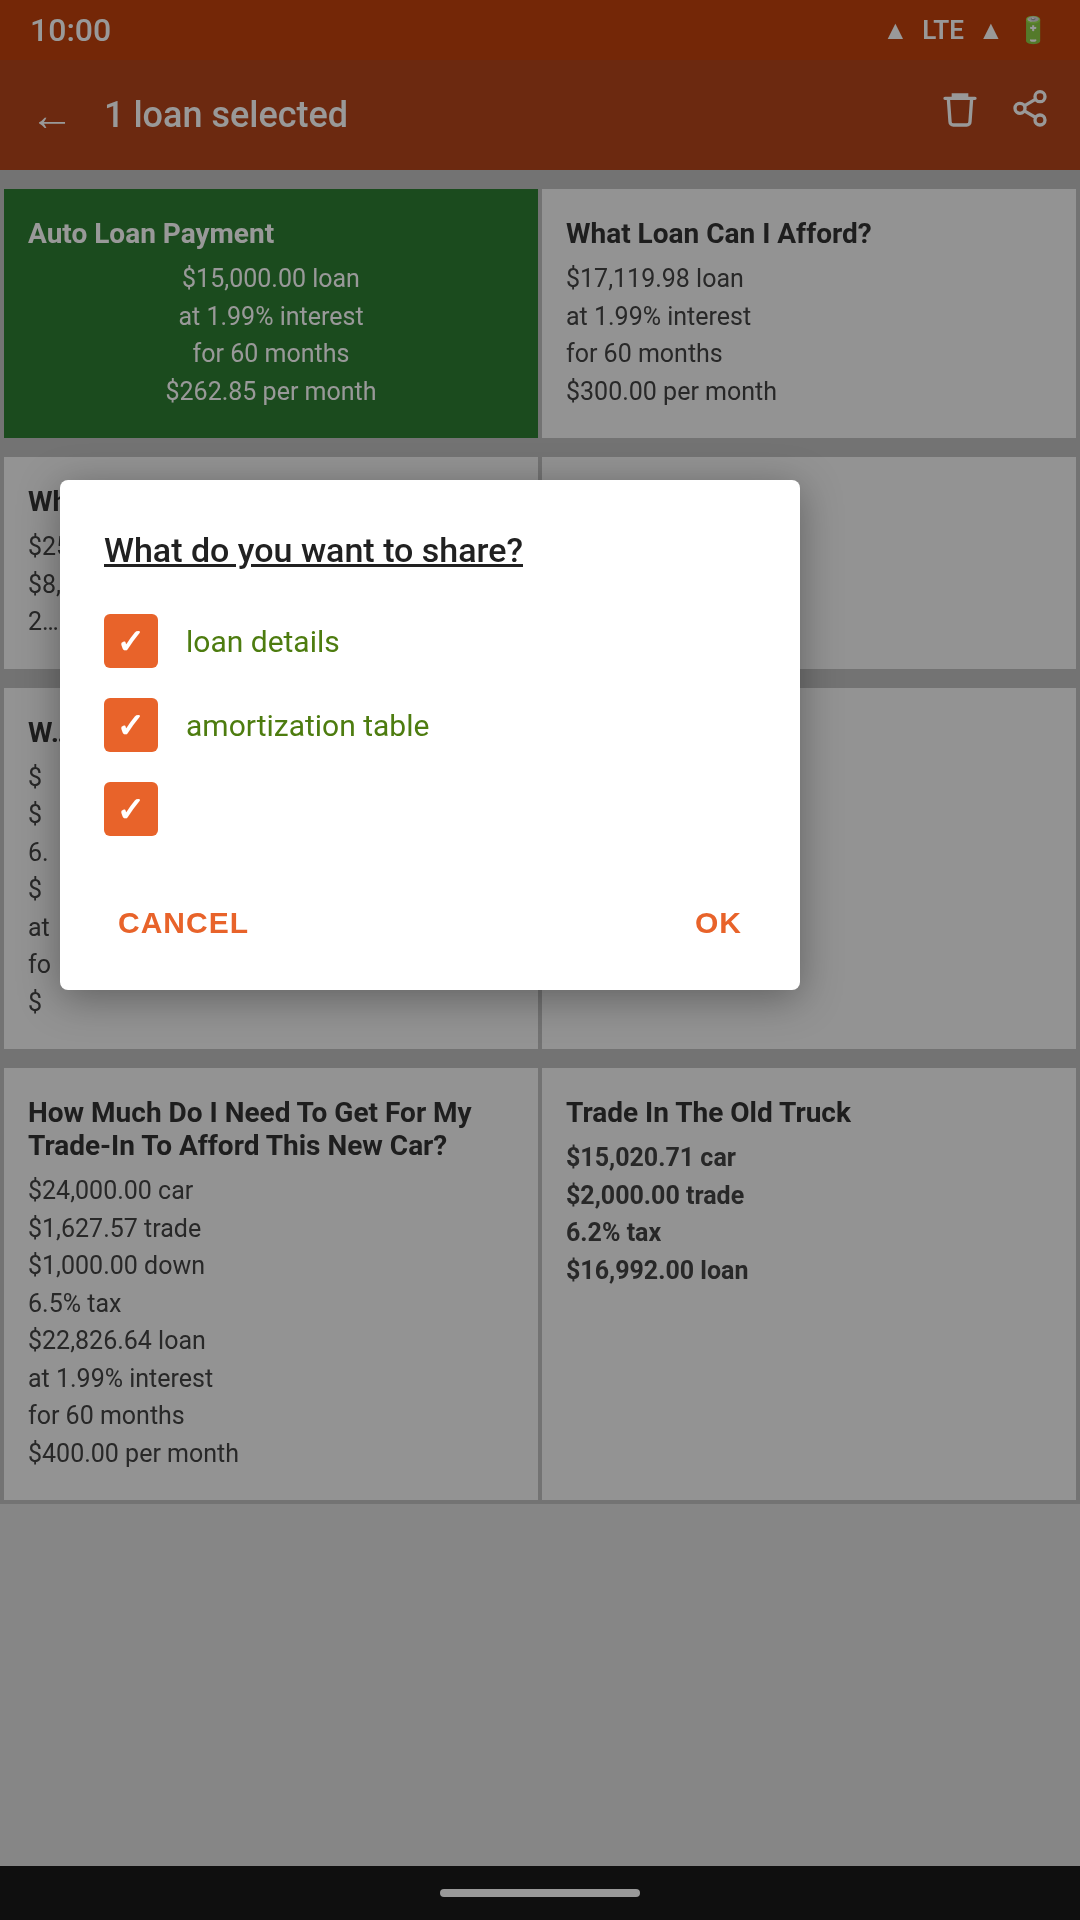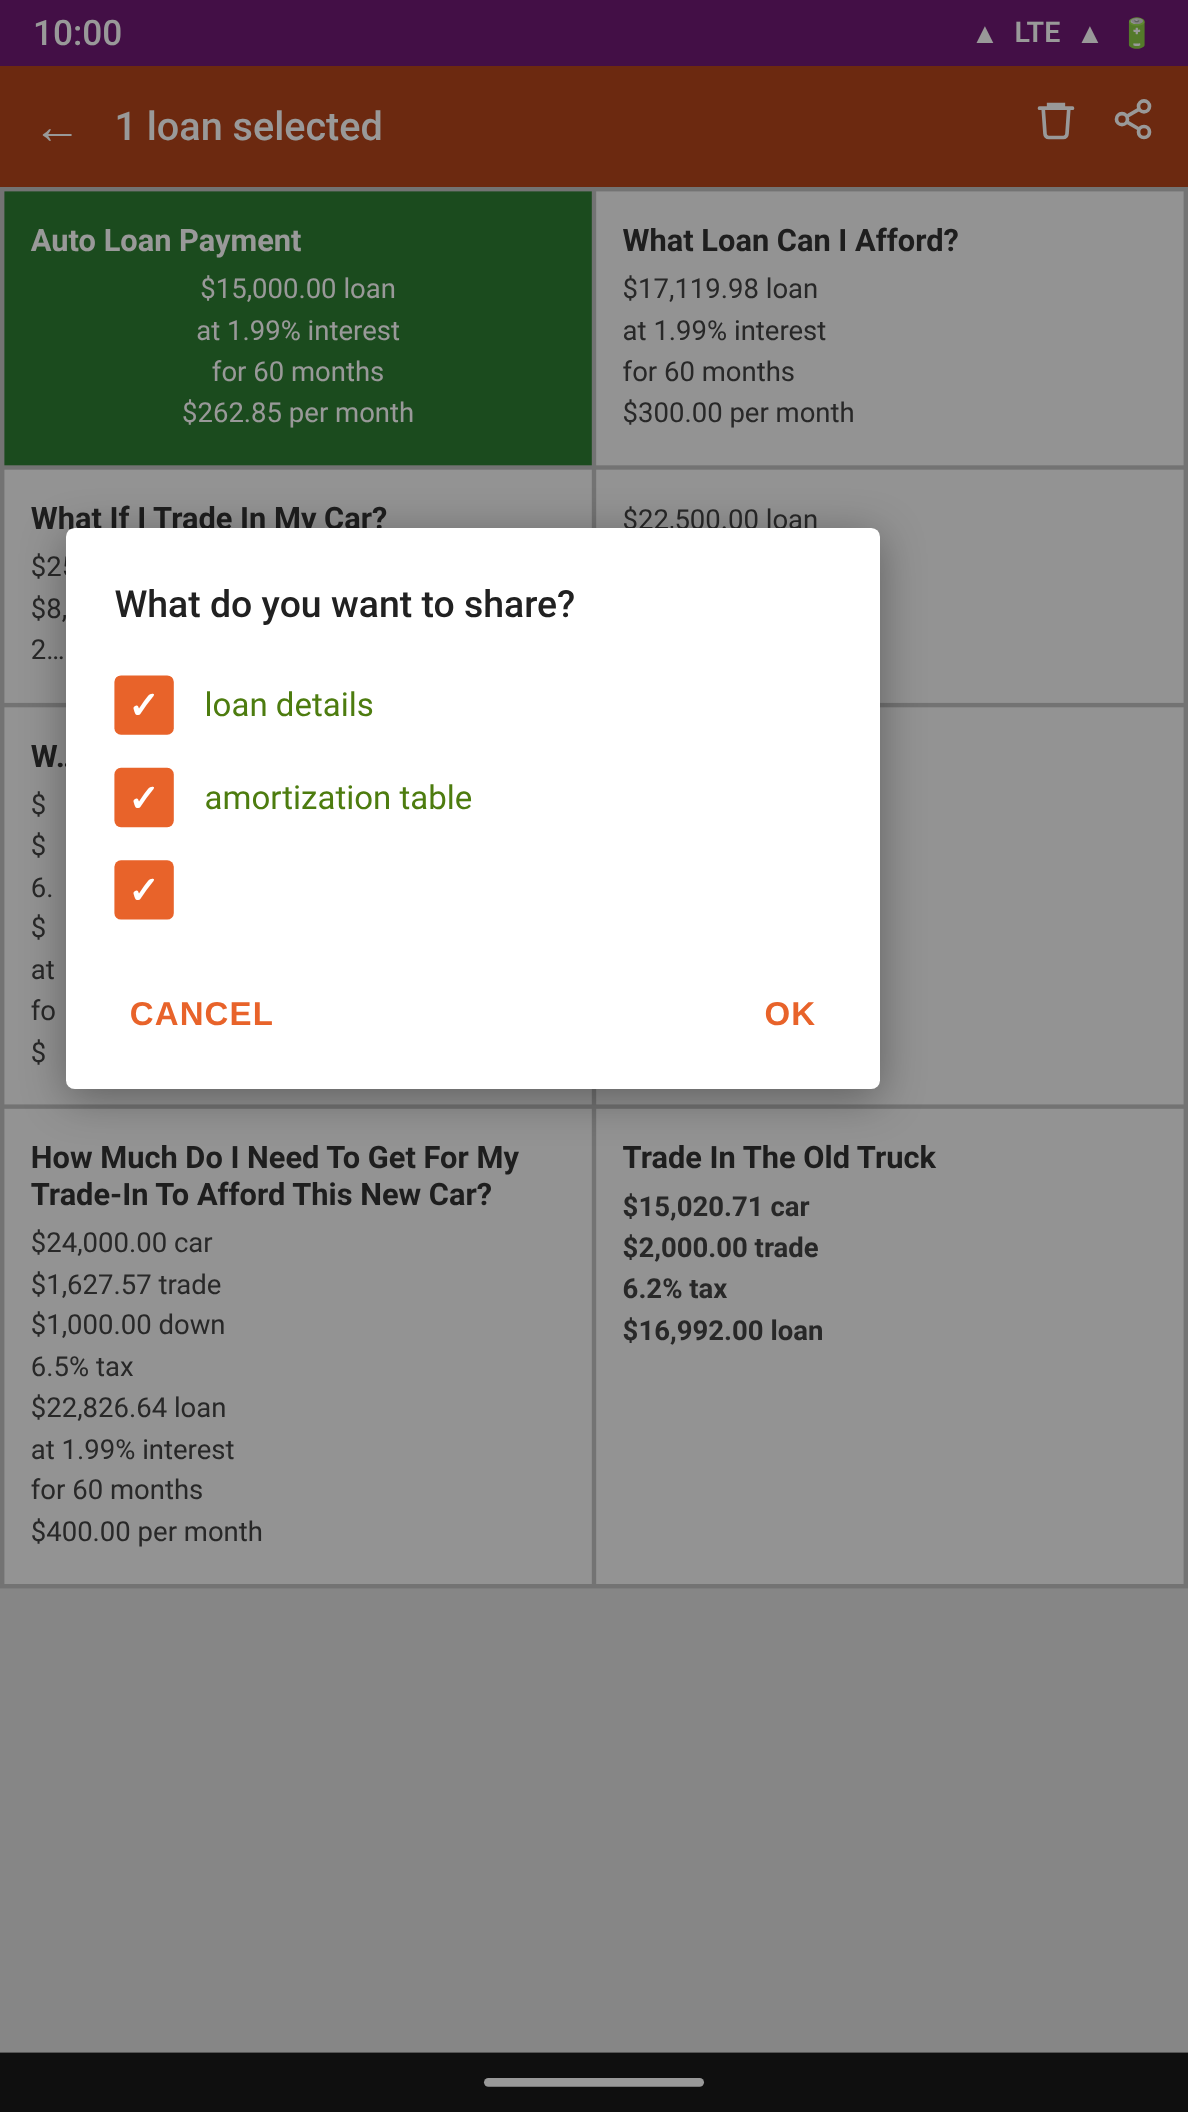--- a/index.html
+++ b/index.html
@@ -11,21 +11,21 @@
       font-family: 'Roboto', Arial, sans-serif;
       background: #e0e0e0;
       position: relative;
       overflow: hidden;
     }
 
     
     .status-bar {
       width: 100%;
       height: 60px;
-      background: #701a75;
+      background: #c2410c;
       display: flex;
       align-items: center;
       justify-content: space-between;
       padding: 0 30px;
     }
     .status-time {
       color: white;
       font-size: 32px;
       font-weight: 500;
     }
@@ -78,20 +78,21 @@
       grid-template-columns: 1fr 1fr;
       gap: 4px;
       background: #c0c0c0;
       padding: 4px;
     }
 
     .loan-card {
       background: #f5f5f5;
       padding: 28px 24px;
       min-height: 200px;
+      margin-top: 15px;
     }
     .loan-card.selected {
       background: #2e7d32;
     }
     .loan-card.selected .loan-title,
     .loan-card.selected .loan-detail {
       color: white;
     }
     .loan-title {
       font-size: 28px;
@@ -124,20 +125,21 @@
       border-radius: 8px;
       z-index: 20;
       padding: 50px 44px 40px;
       box-shadow: 0 8px 40px rgba(0,0,0,0.35);
     }
     .dialog-title {
       font-size: 34px;
       font-weight: 500;
       color: #212121;
       margin-bottom: 44px;
+      text-decoration: underline;
     }
     .dialog-options {
       display: flex;
       flex-direction: column;
       gap: 30px;
       margin-bottom: 60px;
     }
     .dialog-option {
       display: flex;
       align-items: center;

